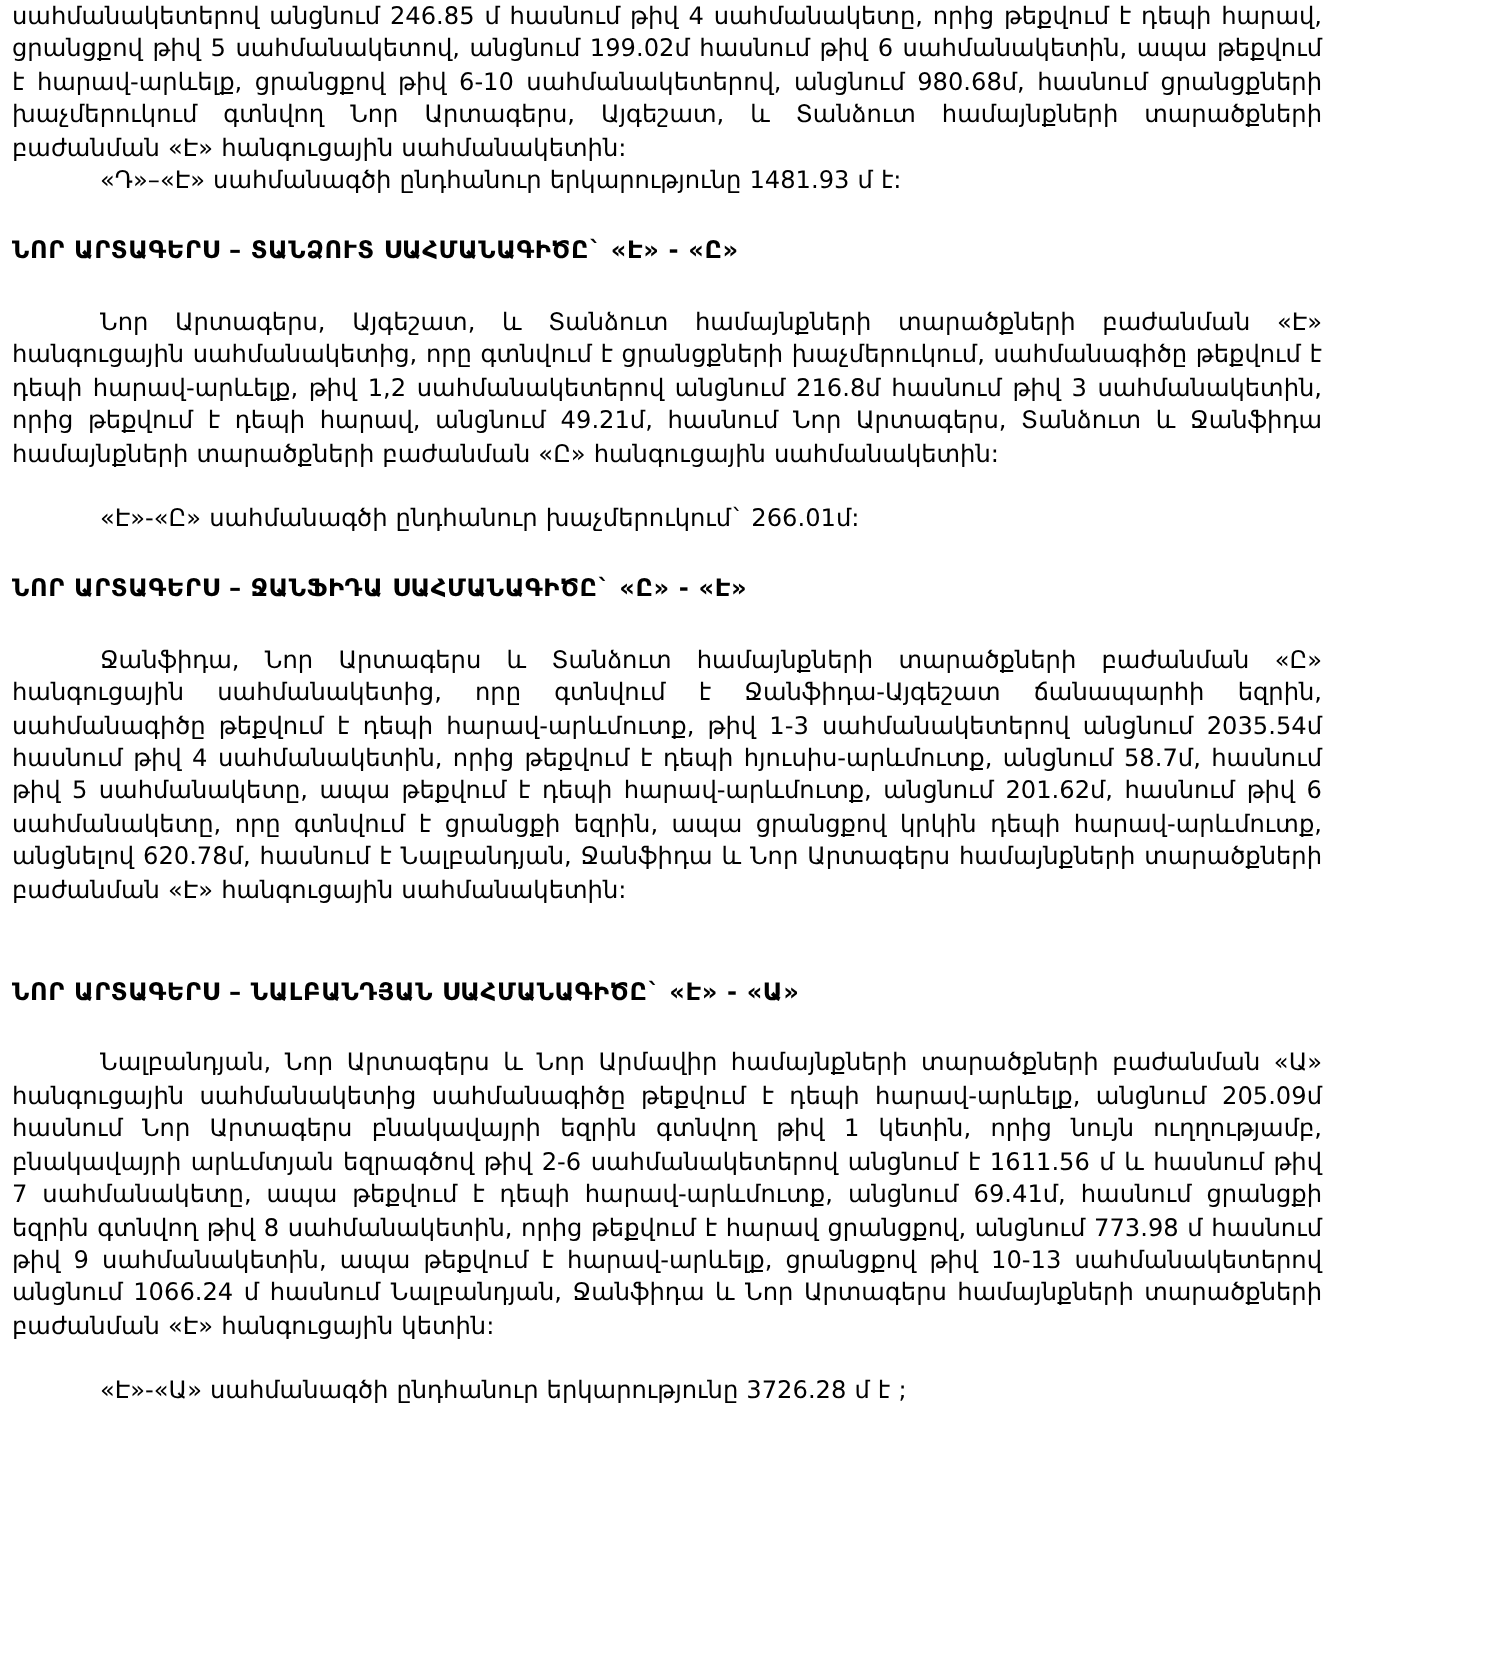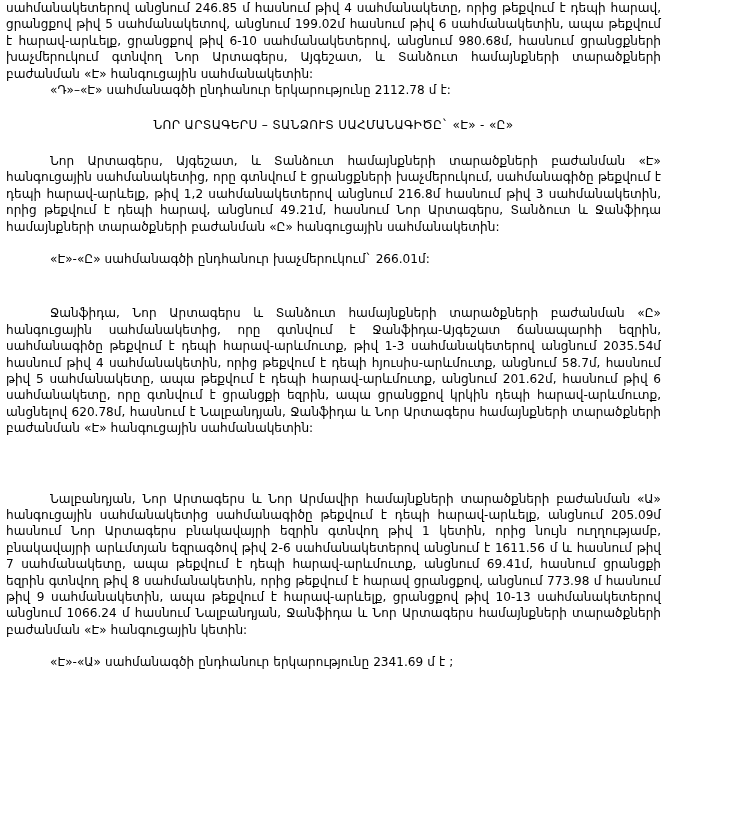--- a/index.html
+++ b/index.html
@@ -25,65 +25,67 @@
     text-align: justify;
     text-justify: inter-word;
     margin: 0;
     padding: 0;
     word-spacing: 0.2px;
   }
   .para.indent {
     text-indent: 44px;
   }
   .heading {
-    text-align: center;
     margin: 0;
     padding: 0;
     letter-spacing: 0.3px;
     white-space: nowrap;
+    font-weight: bold;
   }
   .spacer-sm { height: 16px; }
   .spacer-lg { height: 19px; }
   .tight { line-height: 16.4px; }
 </style>
 </head>
 <body>
 
 <div id="page">
 
   <p class="para tight">սահմանակետերով  անցնում 246.85 մ հասնում  թիվ 4 սահմանակետը, որից թեքվում է դեպի հարավ, ցրանցքով թիվ 5 սահմանակետով, անցնում 199.02մ հասնում թիվ 6 սահմանակետին, ապա թեքվում է հարավ-արևելք, ցրանցքով թիվ 6-10 սահմանակետերով, անցնում 980.68մ, հասնում ցրանցքների խաչմերուկում գտնվող Նոր Արտագերս, Այգեշատ, և Տանձուտ համայնքների տարածքների բաժանման «Է» հանգուցային սահմանակետին:</p>
 
-  <p class="para indent tight">«Դ»–«Է» սահմանագծի ընդհանուր երկարությունը 2112.78 մ է:</p>
+  <p class="para indent tight">«Դ»–«Է» սահմանագծի ընդհանուր երկարությունը 1481.93 մ է:</p>
 
   <div class="spacer-lg"></div>
 
   <p class="heading">ՆՈՐ ԱՐՏԱԳԵՐՍ – ՏԱՆՁՈՒՏ  ՍԱՀՄԱՆԱԳԻԾԸ` «Է» - «Ը»</p>
 
   <div class="spacer-lg"></div>
 
   <p class="para indent tight">Նոր Արտագերս, Այգեշատ, և Տանձուտ համայնքների տարածքների բաժանման  «Է» հանգուցային սահմանակետից, որը գտնվում է ցրանցքների խաչմերուկում, սահմանագիծը թեքվում է դեպի հարավ-արևելք, թիվ 1,2 սահմանակետերով անցնում 216.8մ հասնում թիվ 3 սահմանակետին, որից թեքվում է դեպի հարավ, անցնում 49.21մ, հասնում Նոր Արտագերս, Տանձուտ և Ջանֆիդա համայնքների  տարածքների բաժանման  «Ը» հանգուցային սահմանակետին:</p>
 
   <div class="spacer-sm"></div>
 
   <p class="para indent tight">«Է»-«Ը» սահմանագծի ընդհանուր խաչմերուկում` 266.01մ:</p>
 
   <div class="spacer-lg"></div>
 
+  <p class="heading">ՆՈՐ ԱՐՏԱԳԵՐՍ – ՋԱՆՖԻԴԱ ՍԱՀՄԱՆԱԳԻԾԸ` «Ը» - «Է»</p>
 
   <div class="spacer-lg"></div>
 
   <p class="para indent tight">Ջանֆիդա, Նոր Արտագերս և Տանձուտ համայնքների տարածքների բաժանման «Ը» հանգուցային սահմանակետից, որը գտնվում է Ջանֆիդա-Այգեշատ  ճանապարհի եզրին, սահմանագիծը թեքվում է դեպի հարավ-արևմուտք, թիվ 1-3 սահմանակետերով  անցնում 2035.54մ հասնում թիվ 4 սահմանակետին, որից թեքվում է դեպի հյուսիս-արևմուտք, անցնում 58.7մ, հասնում թիվ 5 սահմանակետը, ապա թեքվում է դեպի հարավ-արևմուտք, անցնում 201.62մ, հասնում թիվ 6 սահմանակետը, որը գտնվում է ցրանցքի եզրին, ապա ցրանցքով կրկին դեպի հարավ-արևմուտք, անցնելով 620.78մ, հասնում է Նալբանդյան, Ջանֆիդա և Նոր Արտագերս համայնքների տարածքների բաժանման «Է» հանգուցային սահմանակետին:</p>
 
   <div class="spacer-sm"></div>
 
 
   <div class="spacer-lg"></div>
 
+  <p class="heading">ՆՈՐ ԱՐՏԱԳԵՐՍ – ՆԱԼԲԱՆԴՅԱՆ   ՍԱՀՄԱՆԱԳԻԾԸ` «Է» - «Ա»</p>
 
   <div class="spacer-lg"></div>
 
   <p class="para indent tight">Նալբանդյան, Նոր Արտագերս և Նոր Արմավիր համայնքների տարածքների բաժանման «Ա» հանգուցային  սահմանակետից սահմանագիծը  թեքվում է դեպի հարավ-արևելք, անցնում 205.09մ հասնում Նոր Արտագերս բնակավայրի եզրին գտնվող թիվ 1 կետին, որից նույն ուղղությամբ, բնակավայրի արևմտյան եզրագծով թիվ 2-6 սահմանակետերով անցնում է 1611.56 մ և հասնում  թիվ 7 սահմանակետը, ապա թեքվում է դեպի հարավ-արևմուտք, անցնում 69.41մ, հասնում ցրանցքի եզրին գտնվող թիվ 8 սահմանակետին, որից թեքվում է հարավ ցրանցքով, անցնում 773.98 մ հասնում թիվ 9 սահմանակետին, ապա թեքվում է հարավ-արևելք, ցրանցքով թիվ 10-13 սահմանակետերով անցնում 1066.24 մ հասնում Նալբանդյան, Ջանֆիդա և Նոր Արտագերս համայնքների տարածքների բաժանման «Է» հանգուցային կետին:</p>
 
   <div class="spacer-sm"></div>
 
-  <p class="para indent tight">«Է»-«Ա» սահմանագծի ընդհանուր երկարությունը  2341.69 մ է ;</p>
+  <p class="para indent tight">«Է»-«Ա» սահմանագծի ընդհանուր երկարությունը  3726.28 մ է ;</p>
 
 </div>
 
 </body></html>

